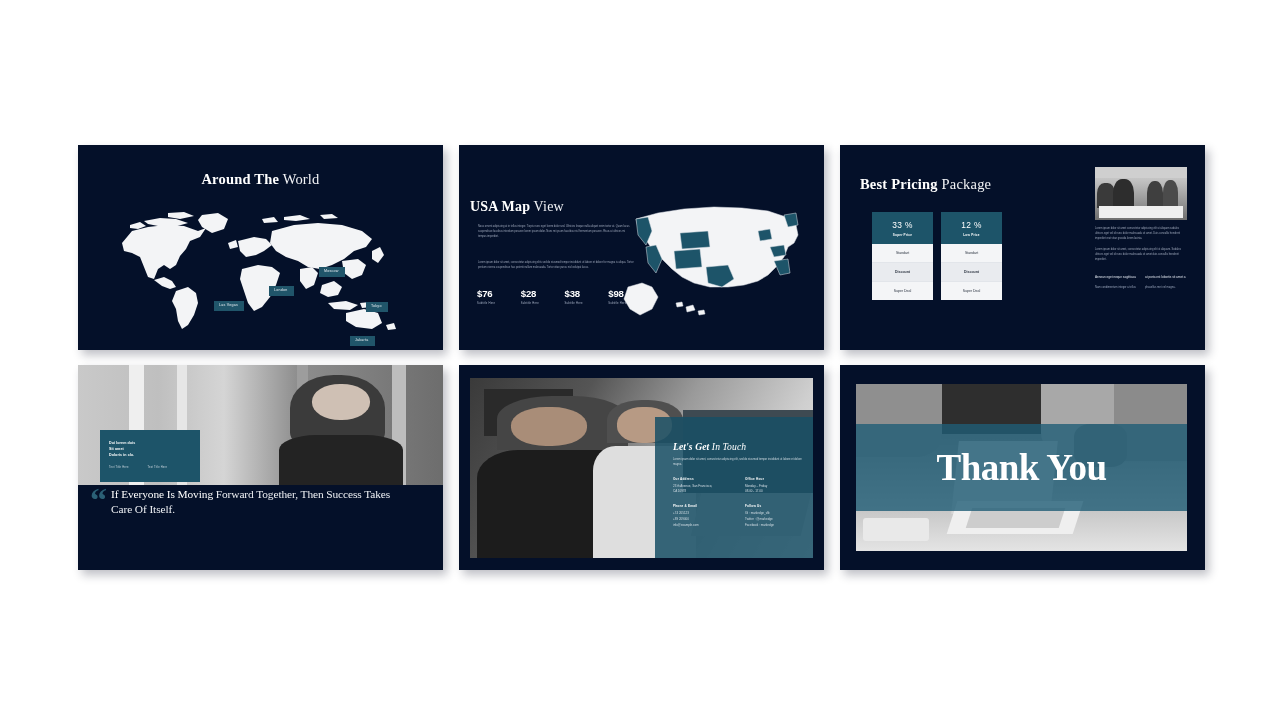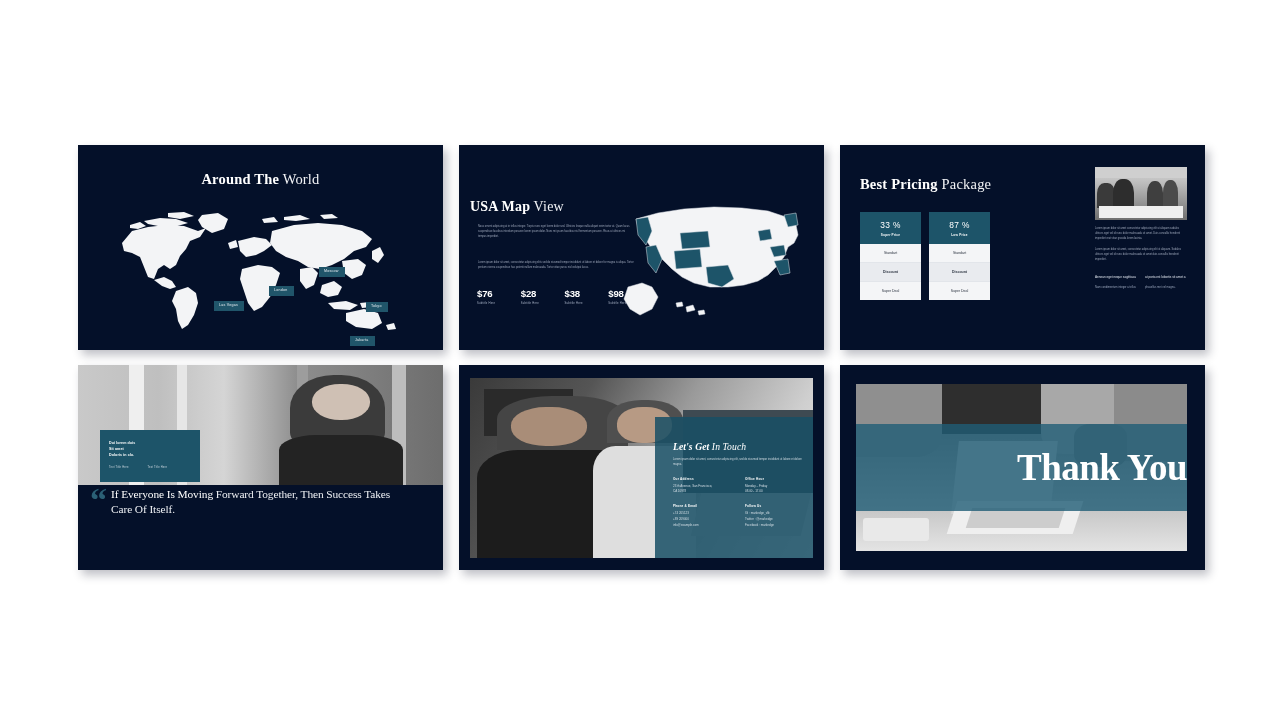--- a/index.html
+++ b/index.html
@@ -64,21 +64,21 @@
   .s2-p2 { position:absolute; left:19px; top:116px; width:160px; }
   .s2-stats { position:absolute; left:18px; top:143px; width:175px; display:flex; }
   .s2-stat { width:44px; }
   .s2-stat .val { color:#ffffff; font-size:9.6px; font-weight:700; letter-spacing:-.2px; }
   .s2-stat .sub { color:#aab4c8; font-size:2.7px; margin-top:2.5px; letter-spacing:.2px; }
   .usmap { position:absolute; right:10px; top:46px; width:196px; height:140px; }
   .usmap svg { width:100%; height:100%; display:block; }
 
   
   .s3-title { position:absolute; left:20px; top:31px; font-size:14.5px; }
-  .price-row { position:absolute; left:20px; top:67px; display:flex; gap:8px; }
+  .price-row { position:absolute; left:32px; top:67px; display:flex; gap:8px; }
   .price-card { width:61px; background:#f4f5f7; }
   .price-head {
     background:#1d5469; color:#fff; text-align:center;
     padding:7.5px 0 7px;
   }
   .price-head .pct { font-size:8.4px; letter-spacing:.4px; }
   .price-head .lbl { font-size:3.1px; font-weight:700; margin-top:3px; letter-spacing:.2px; }
   .price-cell {
     text-align:center; font-size:3.5px; color:#2b3340;
     padding:7px 0; border-bottom:1px solid #e2e5ea;
@@ -128,21 +128,21 @@
   .s5-cols { display:flex; gap:18px; margin-top:9px; }
   .s5-col { width:62px; }
   .s5-col .h { color:#ffffff; font-size:3.1px; font-weight:700; letter-spacing:.2px; }
   .s5-col .v { color:#d4dfe6; font-size:3px; line-height:1.95; margin-top:3px; }
 
   
   .s6-photo { position:absolute; left:16px; top:19px; width:331px; height:167px; overflow:hidden; }
   .s6-band {
     position:absolute; left:16px; top:59px; width:331px; height:87px;
     background:rgba(31,92,117,0.80);
-    display:flex; align-items:center; justify-content:flex-end;
+    display:flex; align-items:center; justify-content:center;
   }
   .s6-band span {
     font-family:"Liberation Serif", serif; color:#ffffff;
     font-size:37px; font-weight:700; letter-spacing:-.5px;
   }
 
   
   .ph { width:100%; height:100%; position:relative; background:#8d8d8d; }
   .ph i { position:absolute; display:block; }
 </style>
@@ -269,21 +269,21 @@
         <div class="price-head">
           <div class="pct">33 %</div>
           <div class="lbl">Super Price</div>
         </div>
         <div class="price-cell">Standart</div>
         <div class="price-cell alt">Discount</div>
         <div class="price-cell">Super Deal</div>
       </div>
       <div class="price-card">
         <div class="price-head">
-          <div class="pct">87 %</div>
+          <div class="pct">12 %</div>
           <div class="lbl">Low Price</div>
         </div>
         <div class="price-cell">Standart</div>
         <div class="price-cell alt">Discount</div>
         <div class="price-cell">Super Deal</div>
       </div>
     </div>
 
     <div class="s3-photo">
       <div class="ph" style="background:linear-gradient(180deg,#d9d9d9 0%,#bdbdbd 30%,#9a9a9a 62%,#6f6f6f 100%);">

